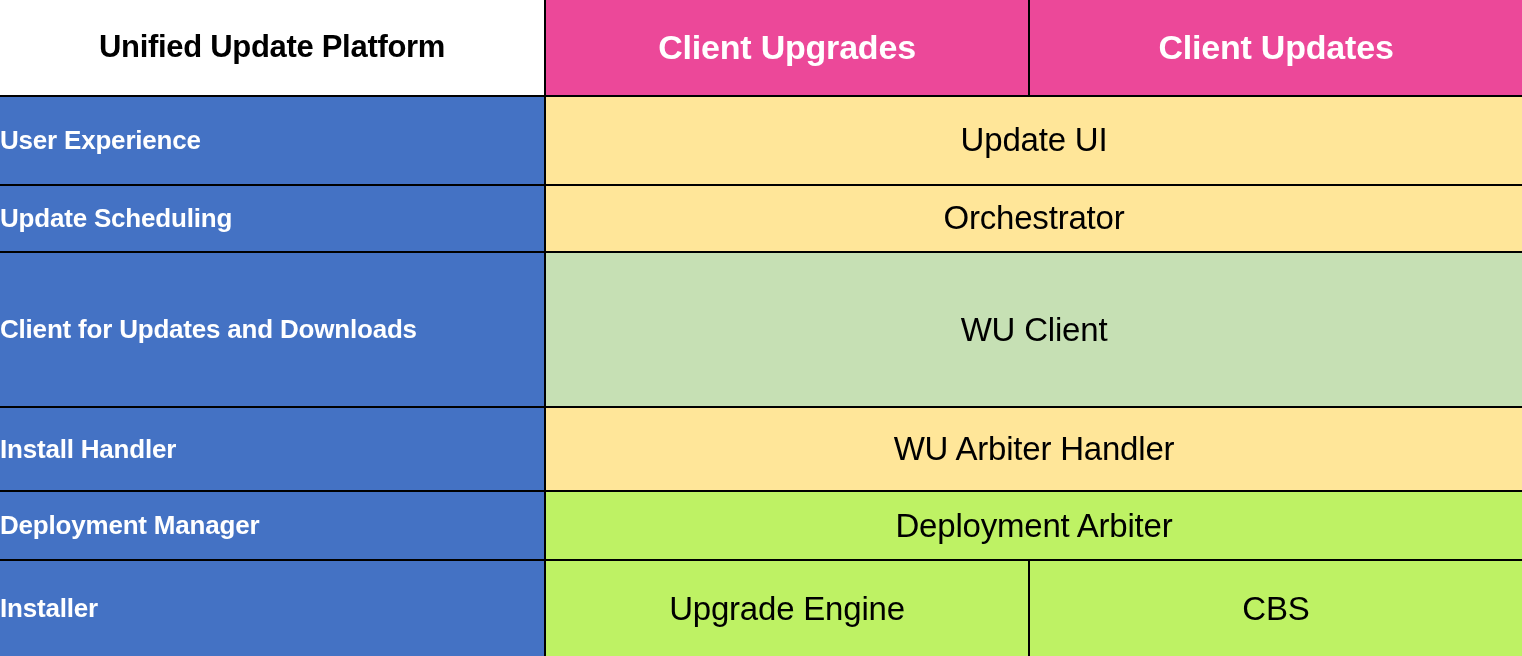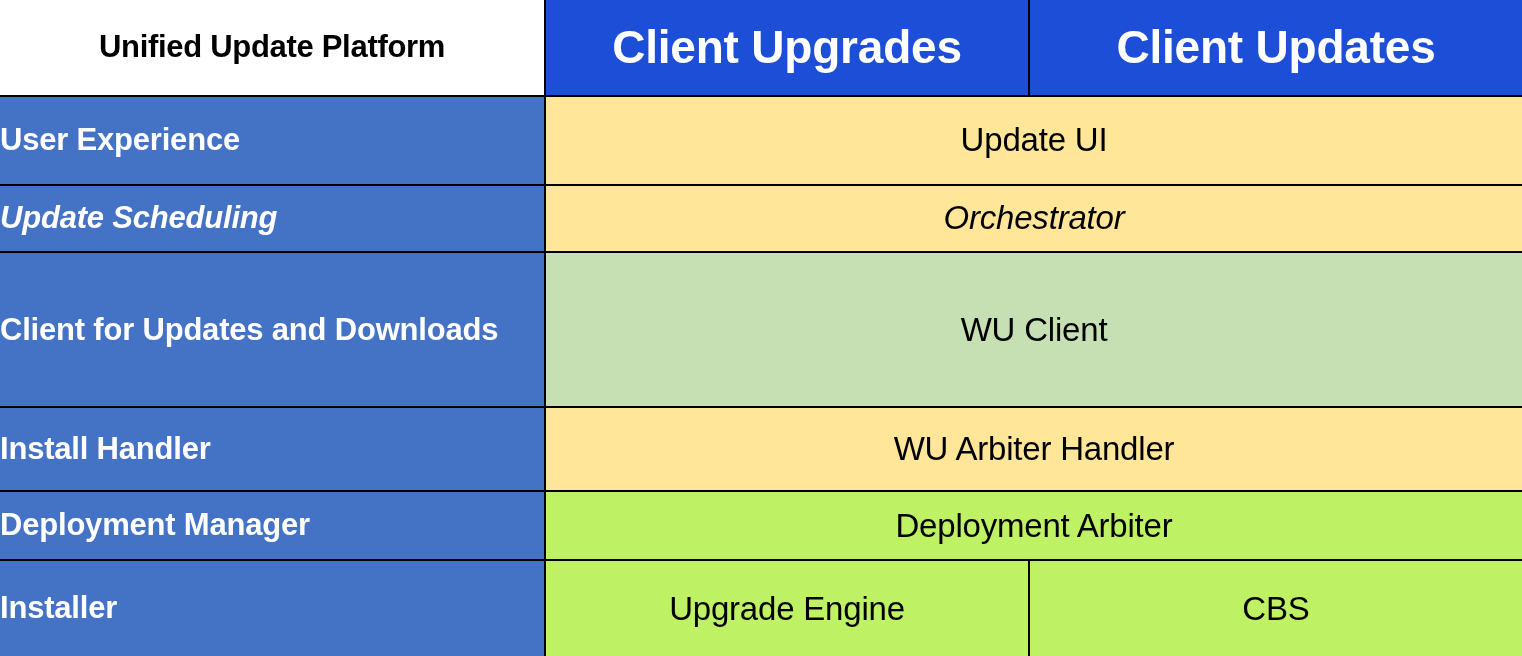--- a/index.html
+++ b/index.html
@@ -42,34 +42,34 @@
     text-align: center;
     line-height: 1.05;
     padding: 0 6px;
     letter-spacing: -0.3px;
   }
 
   .cell-label {
     background: #4472C4;
     color: #ffffff;
     font-weight: bold;
-    font-size: 31px;
+    font-size: 26px;
     line-height: 1.18;
     text-align: left;
     padding: 0 8px 0 10px;
     letter-spacing: -0.2px;
   }
   .cell-label.tall { line-height: 1.22; }
 
   
   .cell-head {
-    background: #1d4ed8;
+    background: #ec4899;
     color: #ffffff;
     font-weight: bold;
-    font-size: 46px;
+    font-size: 34px;
     text-align: center;
     border-top: none !important;
     letter-spacing: -0.2px;
   }
   .cell-head.last { border-right: none !important; }
 
   
   .cell-content {
     color: #000000;
     font-weight: normal;
@@ -80,21 +80,21 @@
   }
   .cell-content.last { border-right: none !important; }
 
   .bg-yellow { background: #FFE699; }
   .bg-green  { background: #C6E0B4; }
   .bg-gray   { background: #bef264; }
 
   
   .r-head    { height: 92px; }
   .r-ux      { height: 85px; }
-  .r-sched   { height: 65px; font-style: italic; }
+  .r-sched   { height: 65px; }
   .r-check   { height: 148px; }
   .r-install { height: 81px; }
   .r-deploy  { height: 66px; }
   .r-installer { height: 92px; }
 
   .bottom td { border-bottom: none !important; }
   .firstcol { border-left: none !important; }
 </style>
 </head>
 <body>

